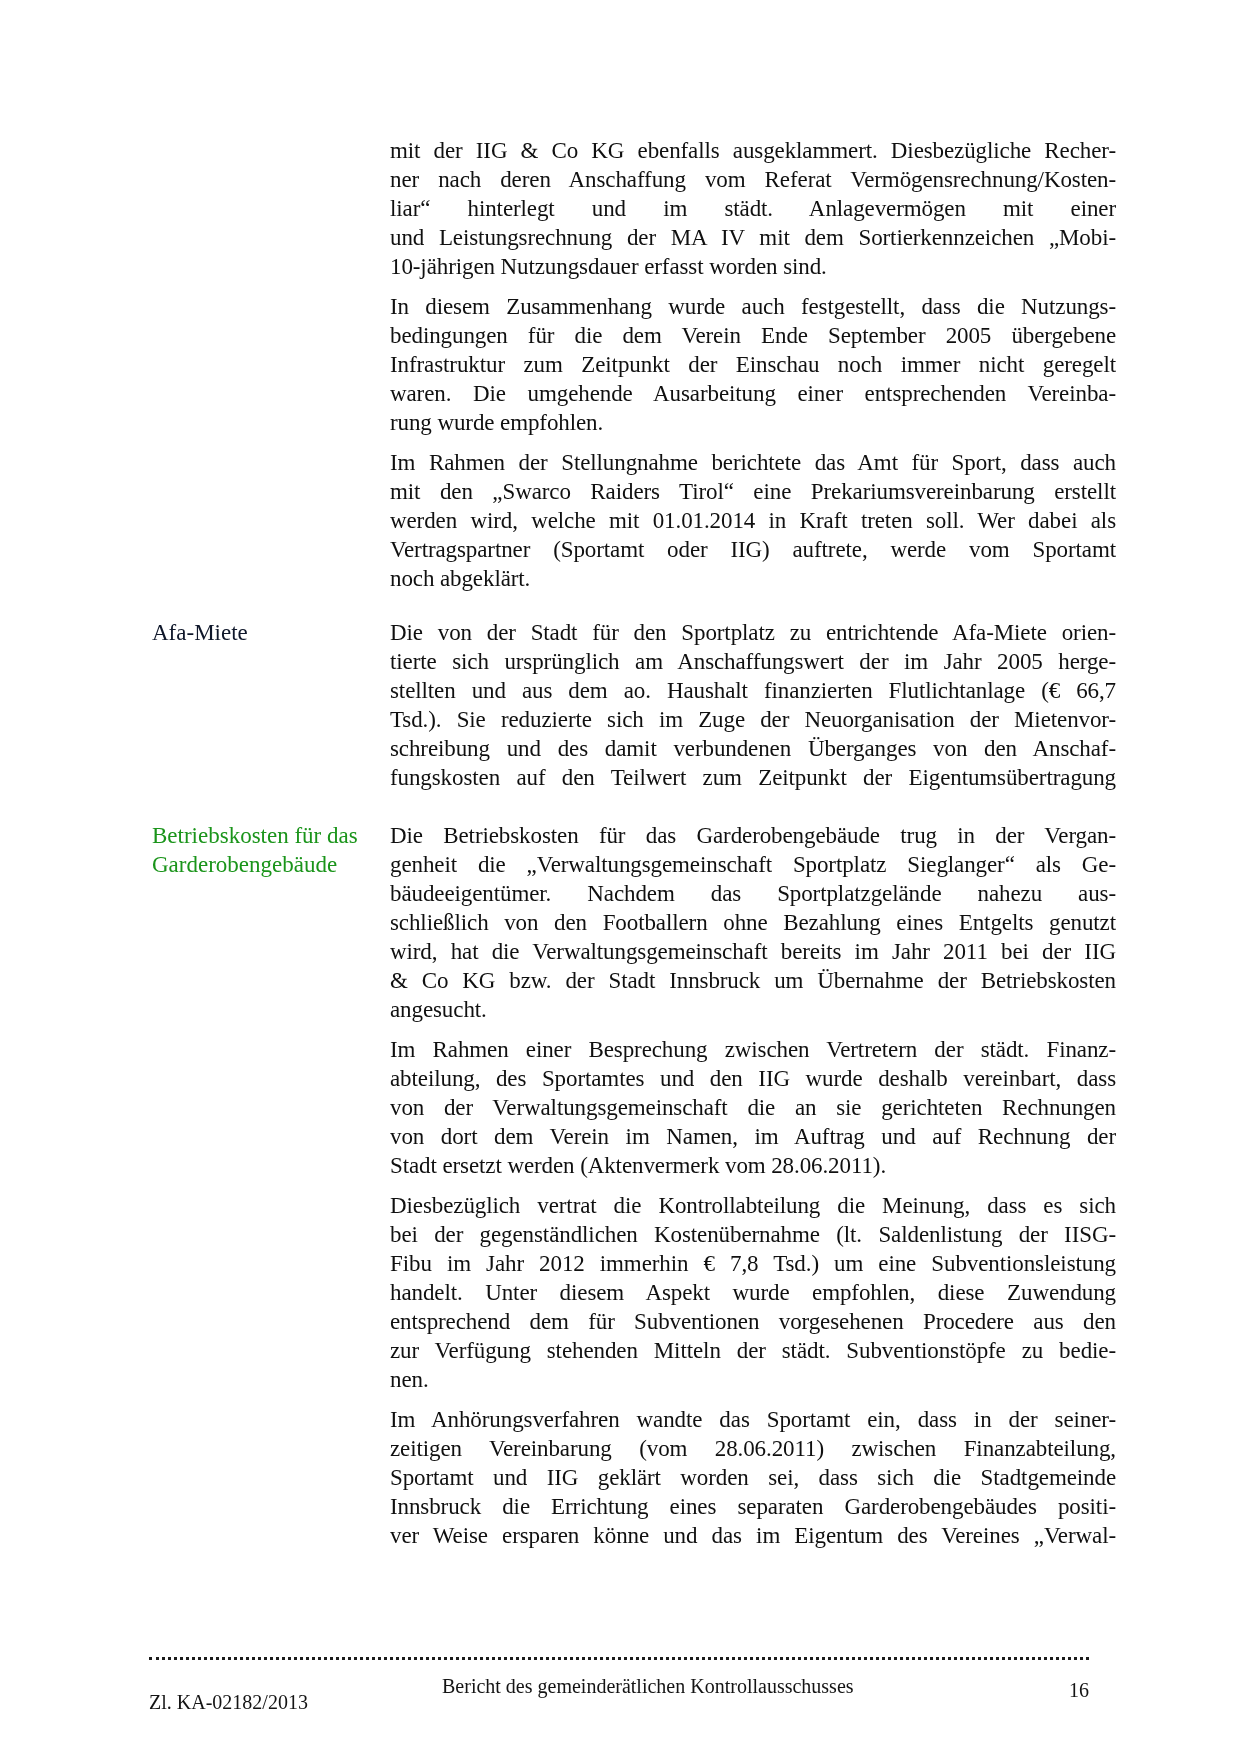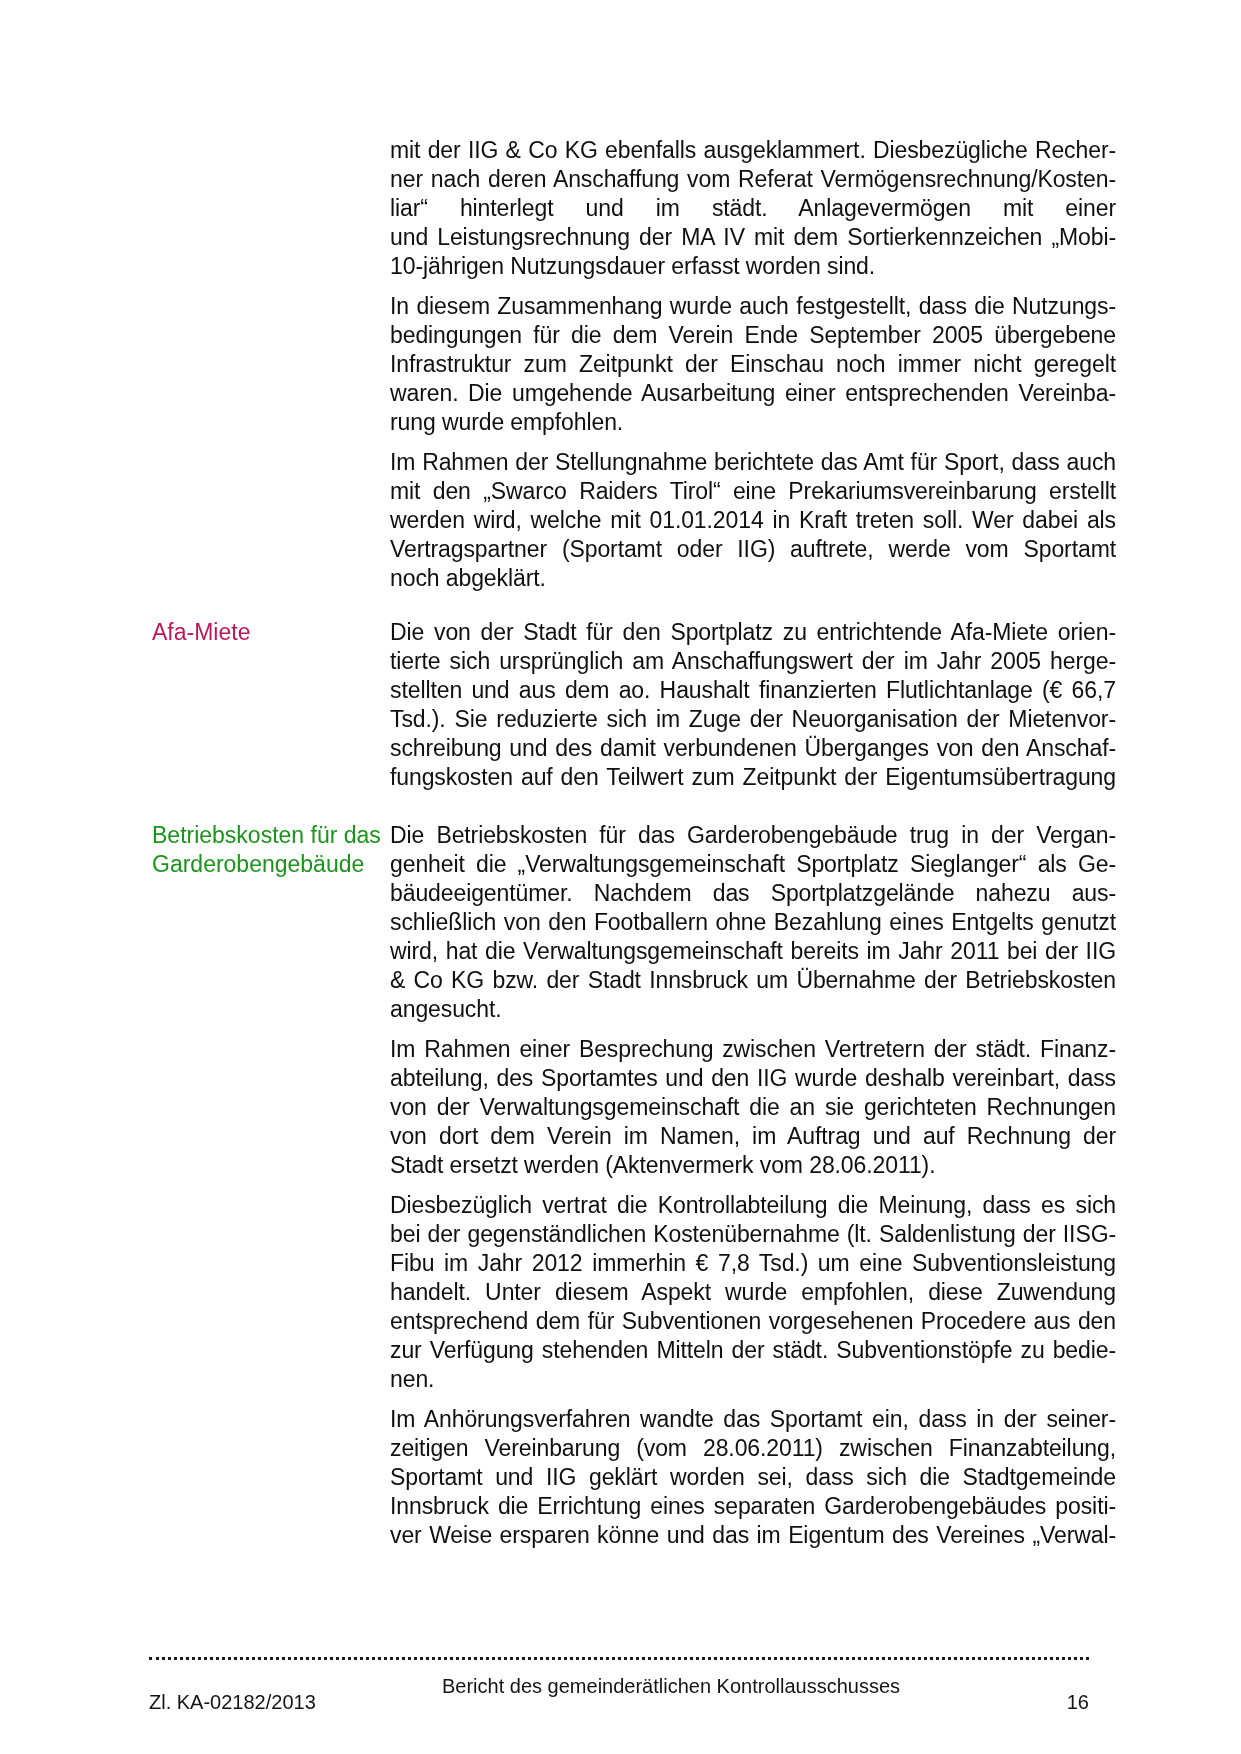--- a/index.html
+++ b/index.html
@@ -1,21 +1,21 @@
 <!DOCTYPE html>
 <html lang="de"><head>
 <meta charset="utf-8">
 <style>
   html, body { margin: 0; padding: 0; background: #ffffff; }
   .page {
     position: relative;
     width: 1241px;
     height: 1754px;
     background: #ffffff;
-    font-family: Liberation Sans, sans-serif;
+    font-family: Liberation Serif, serif;
     color: #101010;
     overflow: hidden;
   }
   .content {
     position: absolute;
     left: 390px;
     top: 136px;
     width: 726px;
     font-size: 23px;
     line-height: 29px;
@@ -50,21 +50,21 @@
   }
   .footer-row {
     position: relative;
     margin-top: 15px;
     height: 26px;
     font-size: 20px;
     color: #141414;
   }
   .f-ref   { position: absolute; left: 0; top: 16px; }
   .f-title { position: absolute; left: 293px; top: 0; }
-  .f-page  { position: absolute; right: 0; top: 16px; }
+  .f-page  { position: absolute; right: 0; top: 4px; }
 </style>
 </head>
 <body>
 
 <div class="page">
   <div class="content">
       <div class="sec s0">
         <div class="paras">
           <div class="para">
             <div class="line">mit der IIG &amp; Co KG ebenfalls ausgeklammert. Diesbezügliche Recher-</div>
@@ -83,21 +83,21 @@
           <div class="para">
             <div class="line">Im Rahmen der Stellungnahme berichtete das Amt für Sport, dass auch</div>
             <div class="line">mit den „Swarco Raiders Tirol“ eine Prekariumsvereinbarung erstellt</div>
             <div class="line">werden wird, welche mit 01.01.2014 in Kraft treten soll. Wer dabei als</div>
             <div class="line">Vertragspartner (Sportamt oder IIG) auftrete, werde vom Sportamt</div>
             <div class="line final">noch abgeklärt.</div>
           </div>
         </div>
       </div>
       <div class="sec s1">
-        <div class="margin-label" style="color: #be185d;">Afa-Miete</div>
+        <div class="margin-label" style="color: #0f172a;">Afa-Miete</div>
         <div class="paras">
           <div class="para">
             <div class="line">Die von der Stadt für den Sportplatz zu entrichtende Afa-Miete orien-</div>
             <div class="line">tierte sich ursprünglich am Anschaffungswert der im Jahr 2005 herge-</div>
             <div class="line">stellten und aus dem ao. Haushalt finanzierten Flutlichtanlage (€ 66,7</div>
             <div class="line">Tsd.). Sie reduzierte sich im Zuge der Neuorganisation der Mietenvor-</div>
             <div class="line">schreibung und des damit verbundenen Überganges von den Anschaf-</div>
             <div class="line">fungskosten auf den Teilwert zum Zeitpunkt der Eigentumsübertragung</div>
           </div>
         </div>

